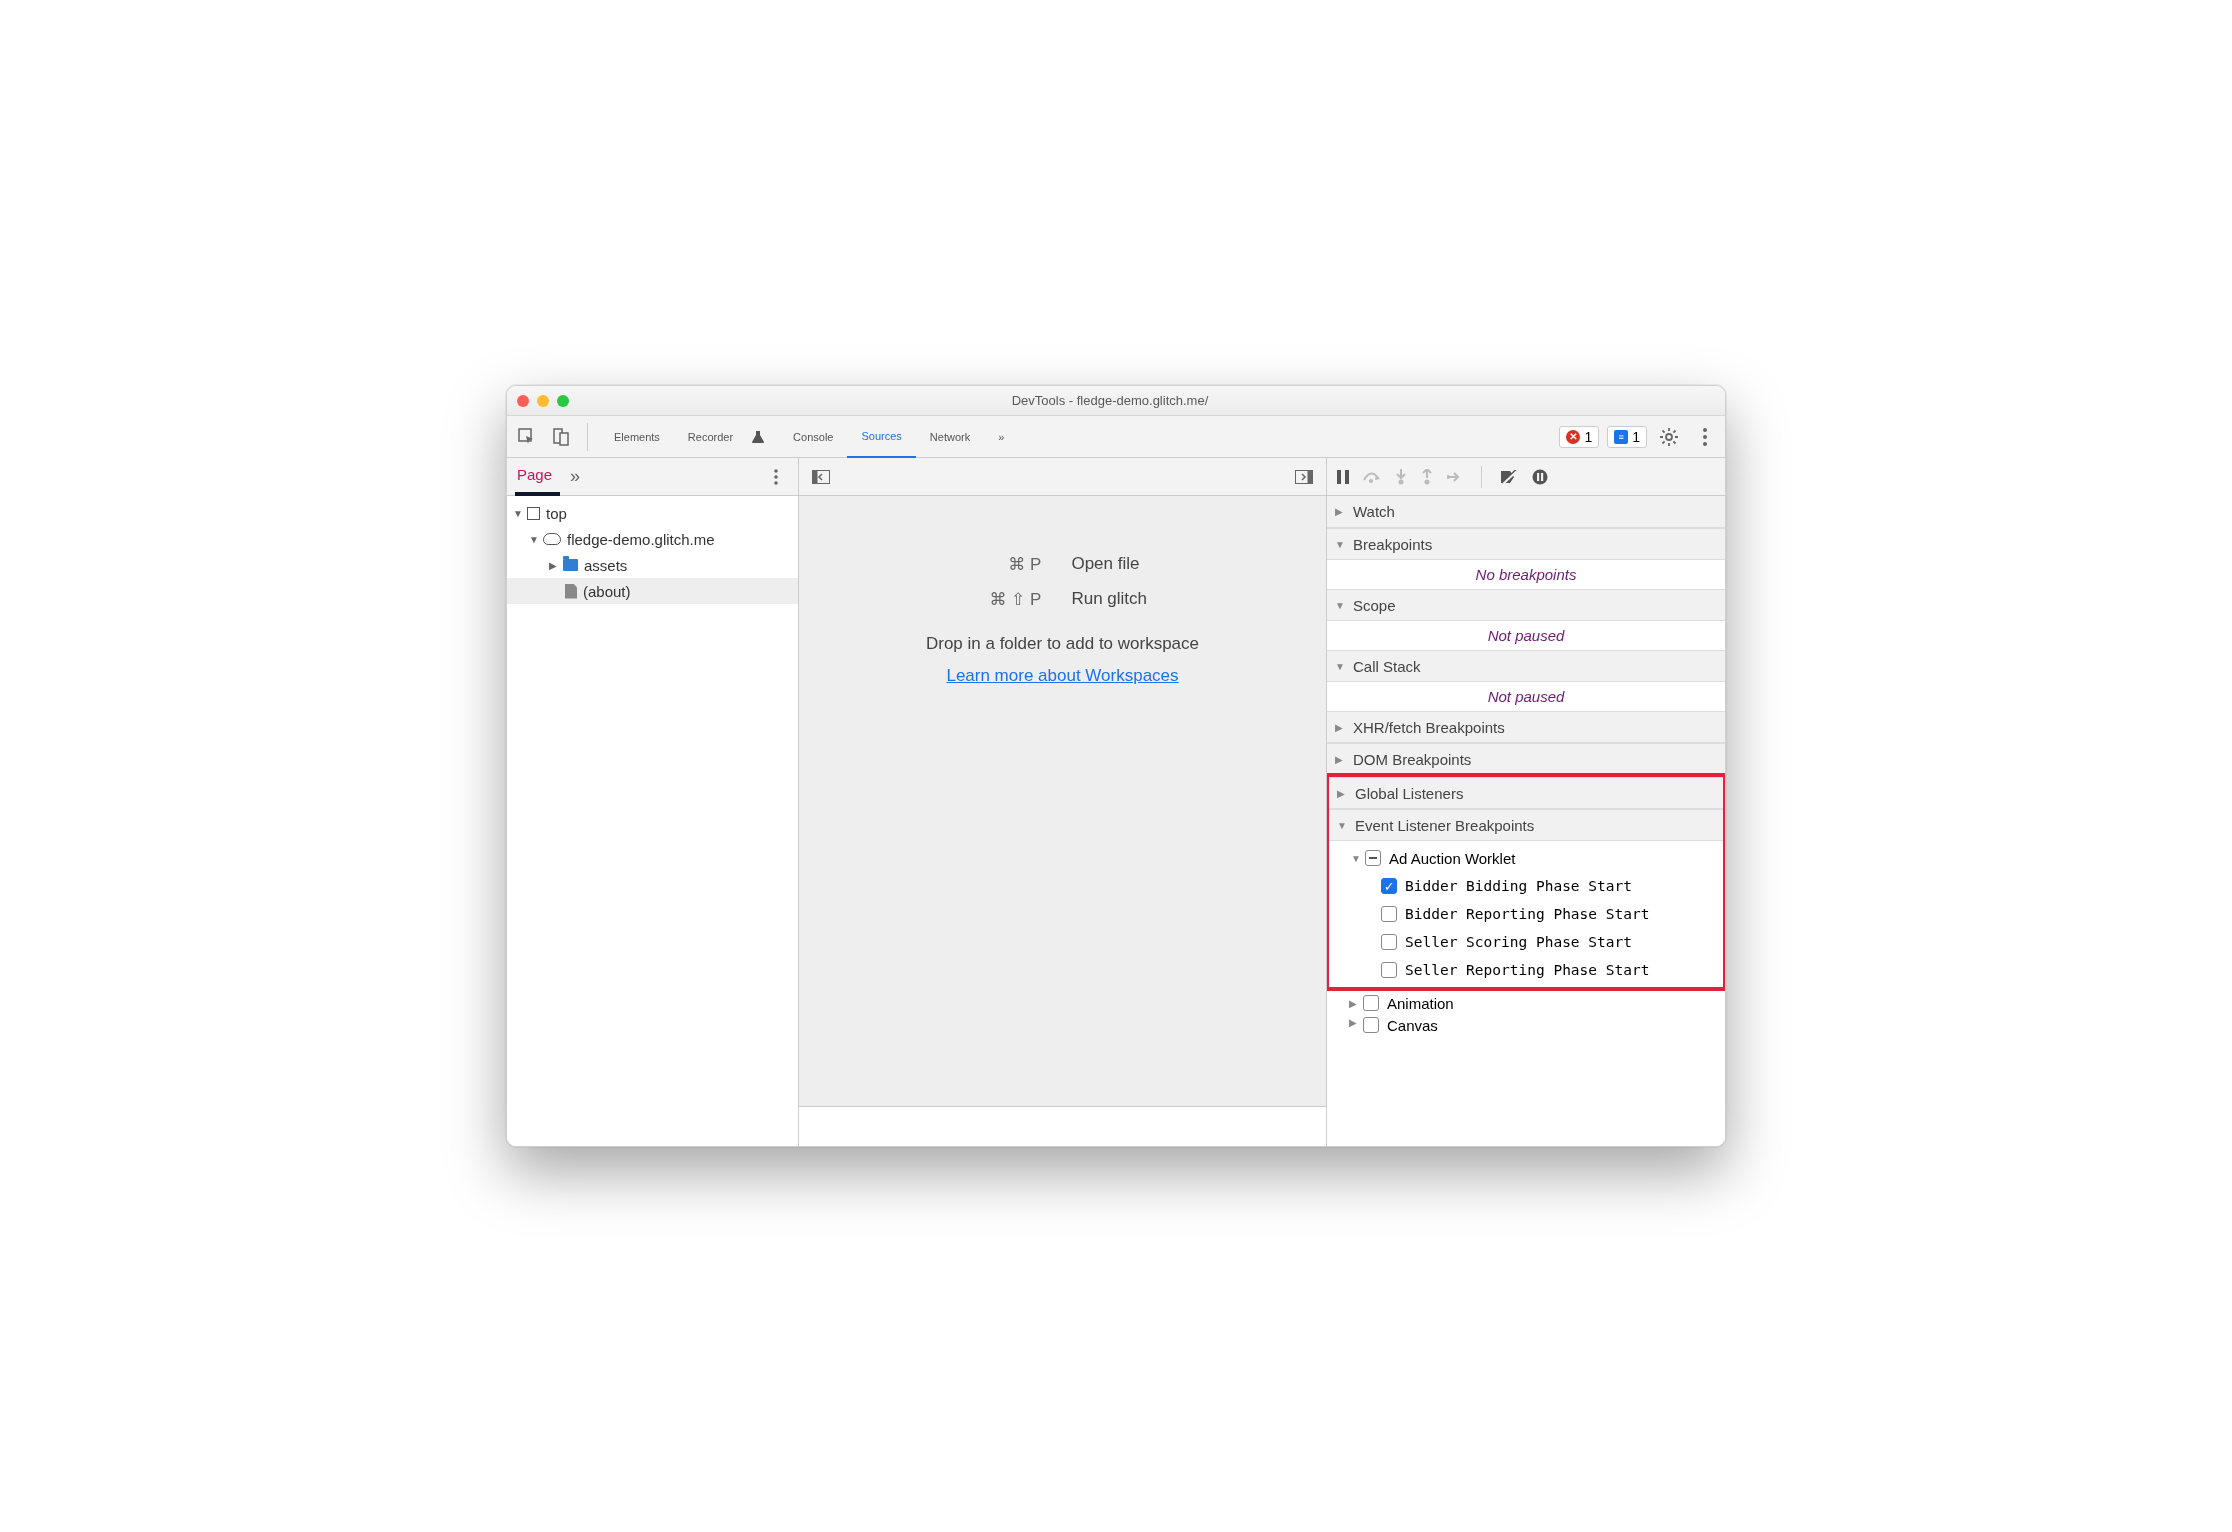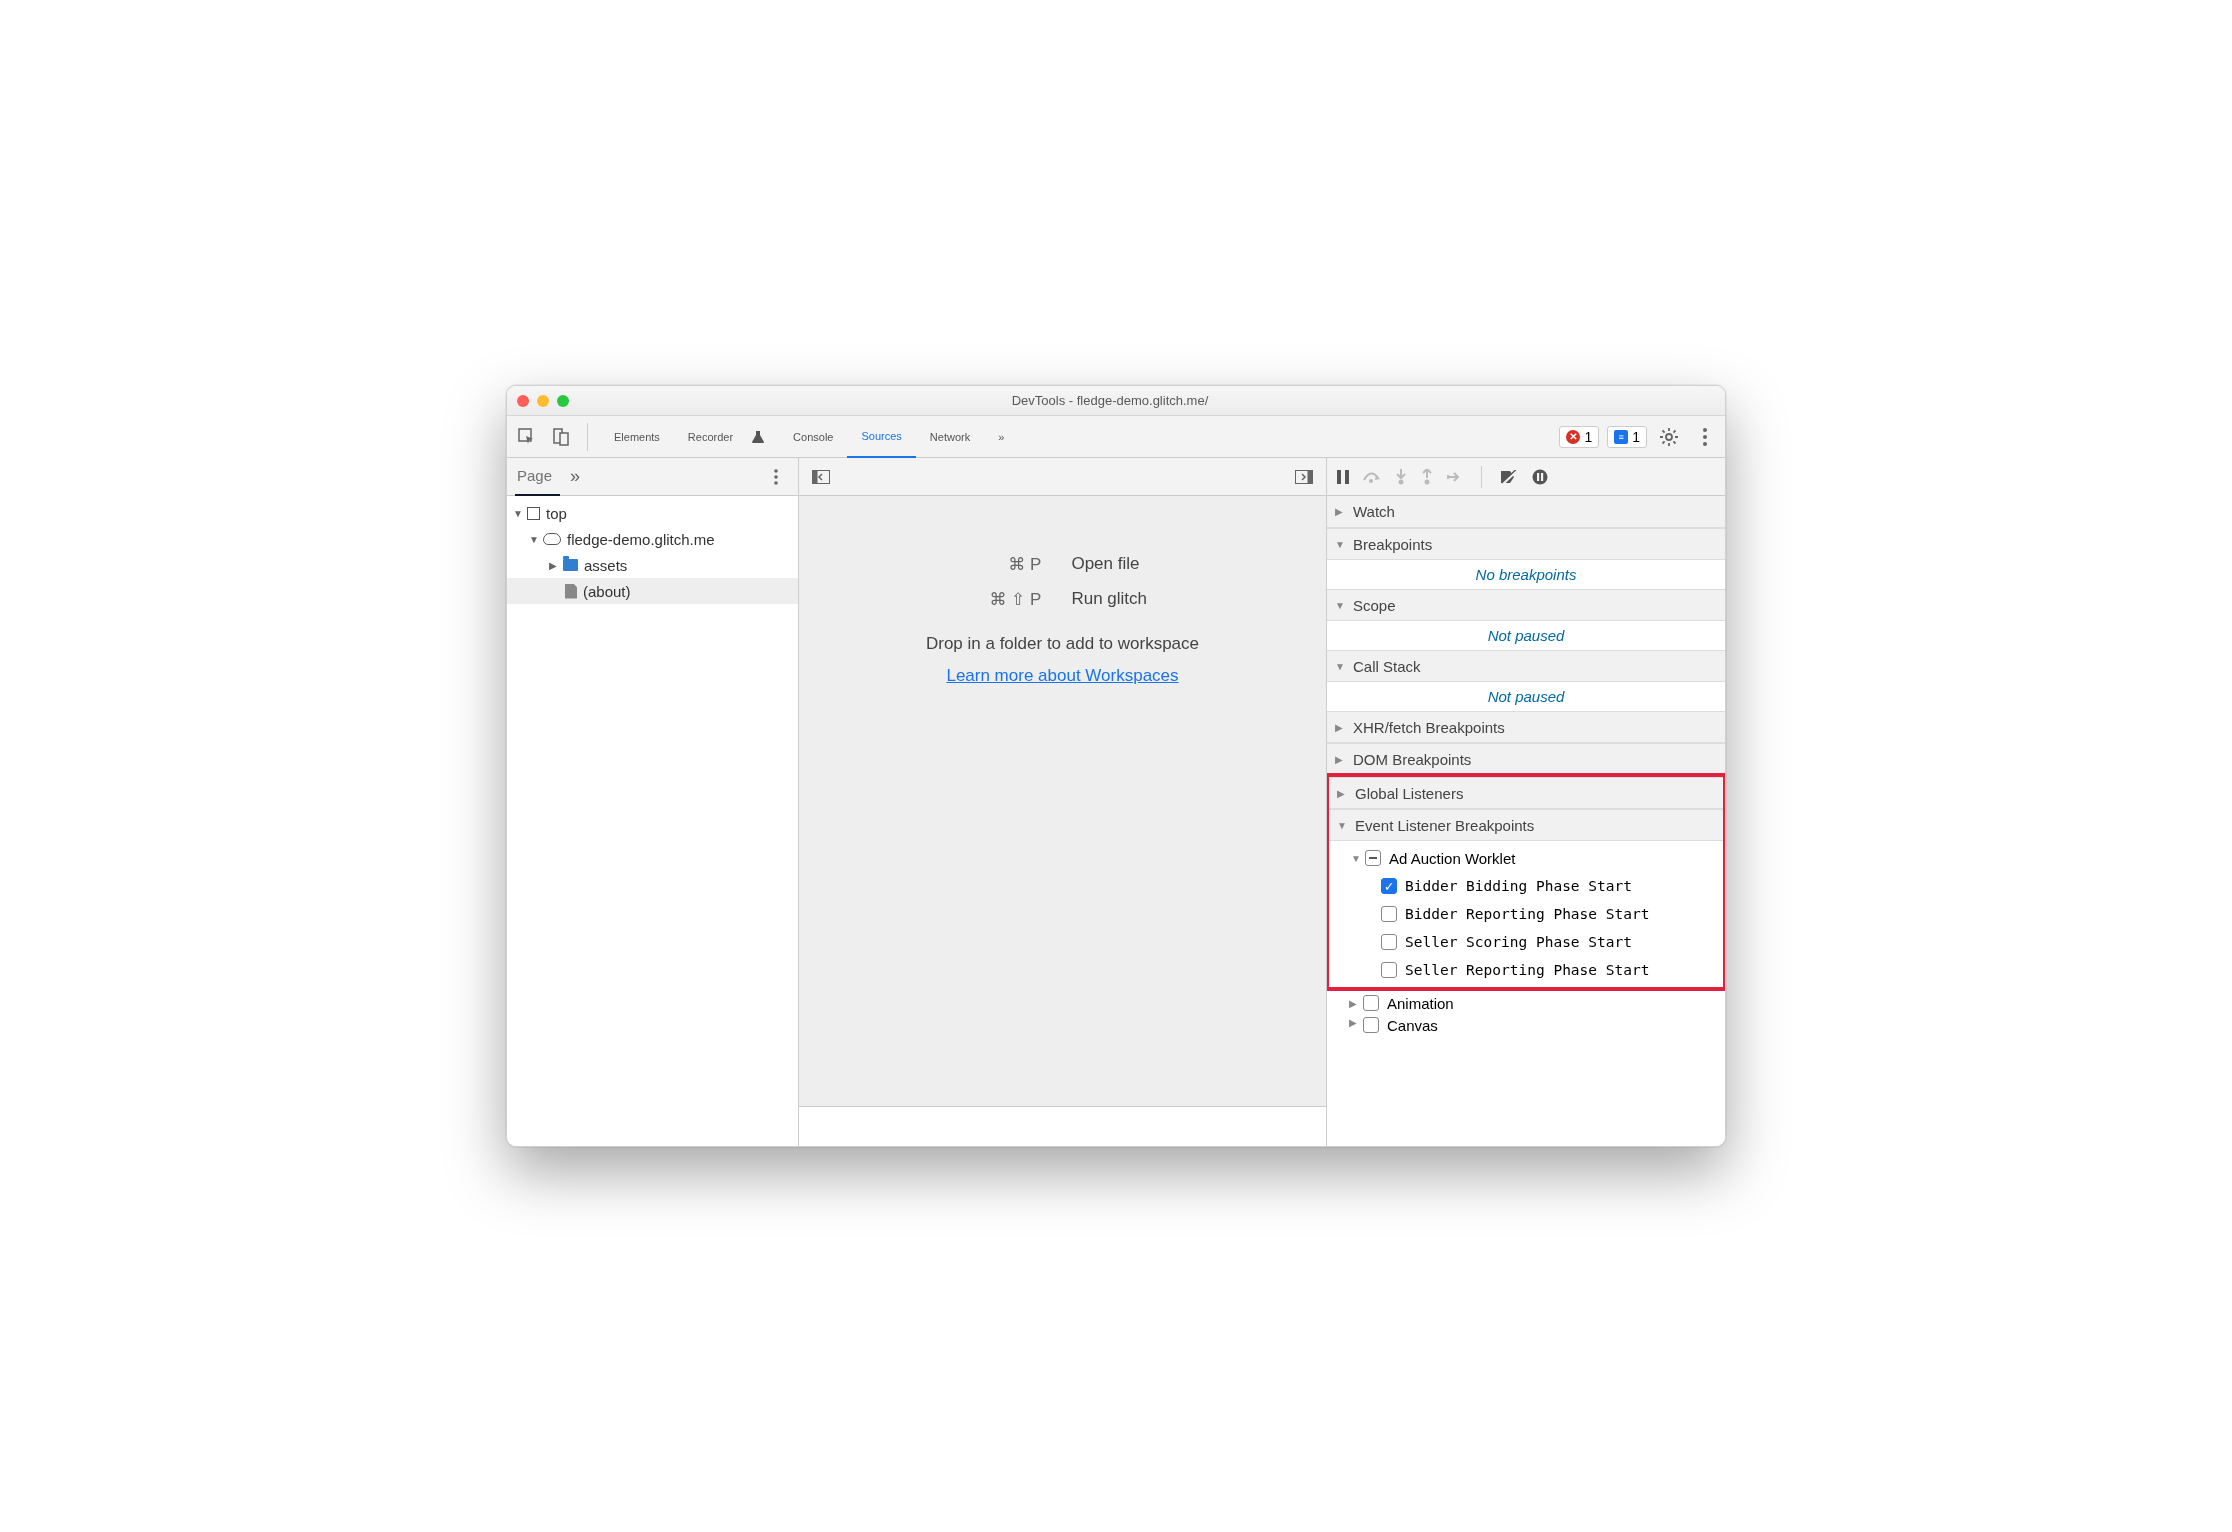--- a/index.html
+++ b/index.html
@@ -51,41 +51,41 @@
 .tab { padding: 0 14px; height: 42px; display: flex; align-items: center; cursor: pointer; white-space: nowrap; }
 .tab.active { color: #1a73e8; border-bottom: 2px solid #1a73e8; }
 .toolbar .right { margin-left: auto; display: flex; align-items: center; gap: 8px; }
 .badge { border: 1px solid #ccc; border-radius: 3px; padding: 2px 6px; display: flex; align-items: center; gap: 4px; font-size: 14px; background: #fff;}
 .badge .dot { width: 14px; height: 14px; border-radius: 50%; display:flex; align-items:center; justify-content:center; font-size:10px; color:#fff; font-weight:bold;}
 .dot.err { background: #d93025; }
 .msgicon { width:14px; height:14px; background:#1a73e8; border-radius:2px; display:flex; align-items:center; justify-content:center; color:#fff; font-size:9px;}
 .subbar { height: 38px; display: flex; border-bottom: 1px solid #ccc; background: #f3f3f3;}
 .subbar-left { width: 292px; display:flex; align-items:center; padding: 0 8px; border-right:1px solid #ccc;}
 .subbar-left .sbtab { padding: 0 8px 0 2px; height:38px; display:flex; align-items:center; font-size:15px; color:#333;}
-.subbar-left .sbtab.active { border-bottom: 2px solid #0f172a; color:#737373;}
+.subbar-left .sbtab.active { border-bottom: 4px solid #0f172a; color:#be185d;}
 .subbar-mid { flex:1; display:flex; align-items:center; justify-content:space-between; padding:0 8px; border-right:1px solid #ccc;}
 .subbar-right { width: 398px; display:flex; align-items:center; padding: 0 10px; gap: 14px; color:#888;}
 .main { display: flex; height: 650px; }
 .panel-left { width: 292px; border-right: 1px solid #ccc; background: #fff; overflow:hidden;}
 .panel-mid { flex: 1; border-right: 1px solid #ccc; background: #eeeeee; display:flex; flex-direction:column;}
 .panel-right { width: 398px; background: #fff; display:flex; flex-direction:column; overflow:hidden;}
 .tree { padding: 4px 0; font-size: 15px; color: #333;}
 .tree-row { display:flex; align-items:center; height: 26px; padding-left: 6px; cursor:pointer;}
 .tree-row.selected { background: #eeeeee;}
 .twist { width: 12px; display:inline-block; color: #666; font-size:10px; margin-right: 2px;}
 .frow-icon { margin-right: 6px; display:flex; align-items:center;}
 .mid-content { flex:1; display:flex; flex-direction:column; align-items:center; justify-content:flex-start; padding-top: 58px; font-size: 17px; color: #444;}
 .kb-row { display:flex; gap: 30px; margin-bottom: 14px; width:100%; }
 .kb-row .keys { flex:0 0 46%; text-align:right; color:#666;}
 .kb-row .lbl { flex:1; text-align:left;}
 .mid-text { margin-top: 10px; font-size:17px; color:#444;}
 .mid-link { margin-top: 12px; color: #1a73e8; text-decoration: underline; font-size:17px; cursor:pointer;}
 .section-header { height: 32px; background: #f1f1f1; border-top:1px solid #ddd; border-bottom:1px solid #ddd; display:flex; align-items:center; padding: 0 8px; font-size:15px; color:#444; cursor:pointer;}
 .section-header .twist { font-size:10px; color:#888; margin-right:6px;}
-.section-body { background:#fff; padding: 6px 0; font-size:15px; color:#0369a1; text-align:center;}
+.section-body { background:#fff; padding: 6px 0; font-size:15px; color:#701a75; text-align:center;}
 .section-body.italic { font-style: italic;}
 .highlight-box { border: 4px solid #e1213d; margin: -2px; position:relative;}
 .event-row { display:flex; align-items:center; height:28px; padding-left: 22px; font-size:15px; cursor:pointer;}
 .event-row .twist { color:#888;}
 .event-subrow { display:flex; align-items:center; height:28px; padding-left: 52px; font-family: Menlo, Monaco, monospace; font-size:14.5px;}
 .cb { width:16px; height:16px; border:1.5px solid #888; border-radius:3px; margin-right:8px; display:flex; align-items:center; justify-content:center; flex-shrink:0;}
 .cb.checked { background:#1a73e8; border-color:#1a73e8; color:#fff;}
 .cb.indet { background:#fff; border-color:#888;}
 .cb.indet::after { content:''; width:8px; height:2px; background:#555;}
 .folder-icon { width:15px; height:12px; background:#327fd1; border-radius:1px; position:relative;}

